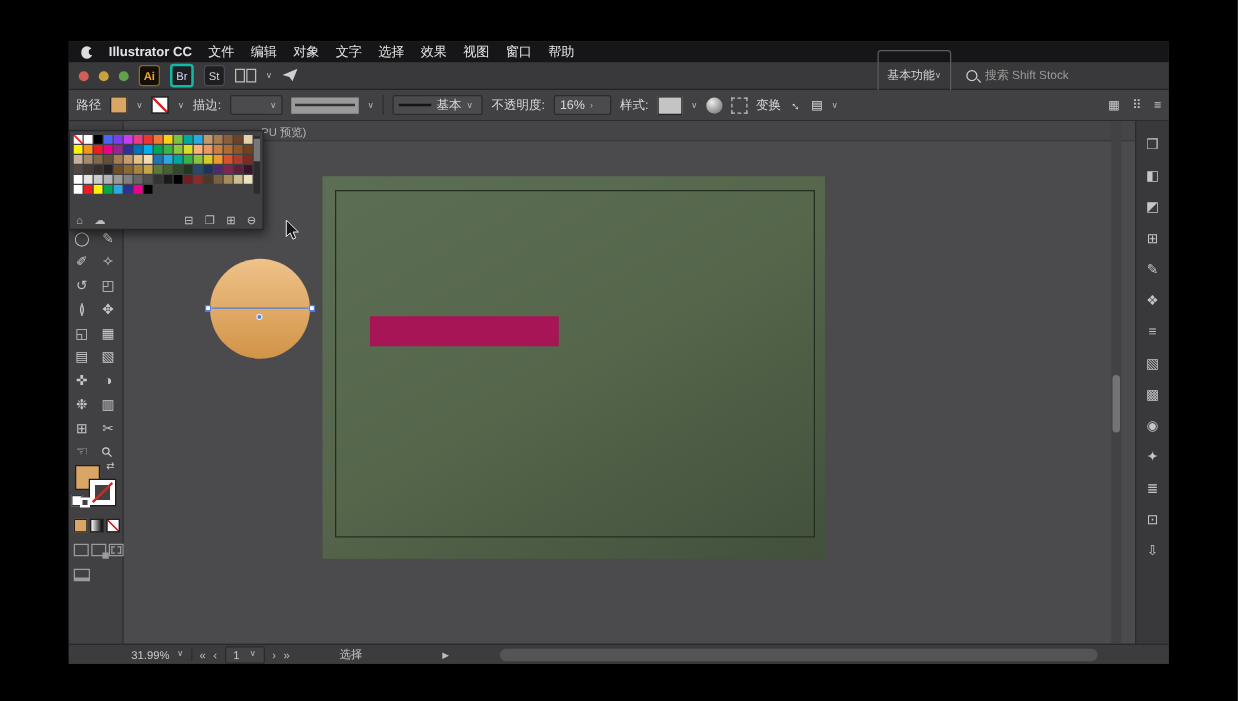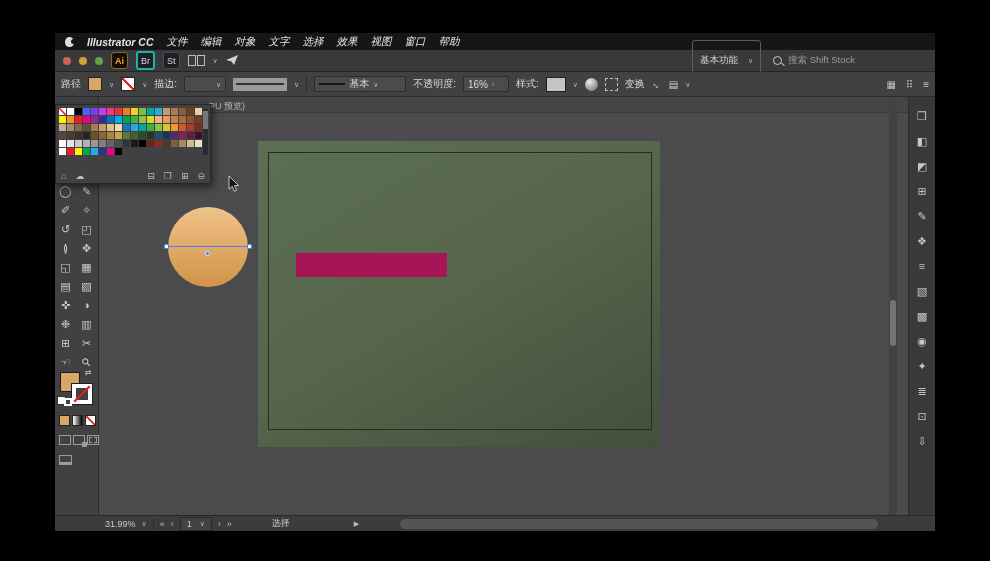--- a/index.html
+++ b/index.html
@@ -2,21 +2,21 @@
 <html style="--fill: #d9a665; --ab-from: #5c6e54; --ab-to: #42503c; --ab-border: #242e20; --rect: #a81557; --c-from: #eec289; --c-to: #d29347; --sel: #4f7fe0; --key-bg: #e6c91c; --key-fg: #4a3f00;"><head>
 <meta charset="utf-8">
 <style>
   html,body{margin:0;padding:0;}
   body{width:990px;height:561px;background:#000;position:relative;overflow:hidden;
        font-family:"Liberation Sans","DejaVu Sans",sans-serif;color:#ddd;}
   .window{position:absolute;left:55px;top:33px;width:880px;height:498px;background:#3f3f41;}
 
   
   .menubar{position:absolute;top:0;left:0;right:0;height:17px;background:#161618;
-           display:flex;align-items:center;gap:13px;padding:0 10px;font-size:10.5px;color:#e4e4e4;box-sizing:border-box;font-style:italic;}
+           display:flex;align-items:center;gap:13px;padding:0 10px;font-size:10.5px;color:#e4e4e4;box-sizing:border-box;}
   .apple{width:9px;height:10px;background:#ddd;border-radius:50% 50% 46% 46%;position:relative;}
   .apple::after{content:'';position:absolute;right:-2px;top:2px;width:5px;height:5px;background:#161618;border-radius:50%;}
   .appname{font-weight:bold;}
   .menus{display:flex;gap:13px;}
   .menu-item{cursor:default;}
   .mb-right{margin-left:auto;display:flex;align-items:center;gap:10px;}
   .timer{display:flex;align-items:center;gap:4px;}
   .i-rec{width:9px;height:9px;border-radius:50%;background:#3d8bf2;position:relative;}
   .i-rec::after{content:'';position:absolute;inset:2.5px;background:#cfe4ff;border-radius:50%;}
   .i-display{width:12px;height:8px;border:1px solid #cfcfcf;border-radius:2px;}
@@ -37,21 +37,21 @@
   .tl{width:8px;height:8px;border-radius:50%;}
   .tl.r{background:#d05f57;}.tl.y{background:#c8a33c;}.tl.g{background:#62a04c;}
   .badge{height:15px;padding:0 3px;border-radius:3px;font-size:9px;display:flex;align-items:center;justify-content:center;}
   .ai{background:#140f06;color:#f5a130;border:1px solid #8a6a25;font-weight:bold;}
   .br{background:#1f1f22;color:#cdd5f5;border:2px solid #14b8a6;}
   .st{background:#1f1f22;color:#d8d8d8;border:1px solid #4a4a55;}
   .arrdocs{display:flex;gap:1px;width:17px;height:11px;}
   .arrdocs i{flex:1;border:1px solid #bdbdbd;}
   .chev{font-size:7px;color:#b5b5b5;line-height:1;}
   .spacer{flex:1;}
-  .ws-pill{border:1px solid #5c5c5e;border-radius:3px;padding:13px 7px;font-size:9.5px;color:#d6d6d6;display:flex;gap:10px;align-items:center;}
+  .ws-pill{border:1px solid #5c5c5e;border-radius:3px;padding:13px 7px;font-size:9.5px;color:#d6d6d6;display:flex;gap:0;align-items:center;}
   .stock-search{width:150px;height:14px;display:flex;align-items:center;gap:6px;color:#9a9a9a;font-size:9.5px;padding:0 4px;}
 
   
   .controlbar{position:absolute;top:39px;left:0;right:0;height:25px;background:#414143;border-bottom:1px solid #2b2b2d;
               display:flex;align-items:center;gap:7px;padding:0 6px;font-size:10px;color:#d9d9d9;box-sizing:border-box;}
   .swb{width:14px;height:14px;border:1px solid #222;box-sizing:border-box;}
   .fillb{background:var(--fill);}
   .noneb{background:linear-gradient(to top right,#fff 43%,#d22 45%,#d22 55%,#fff 57%);}
   .combo{height:16px;background:#4b4b4d;border:1px solid #2b2b2d;border-radius:2px;display:flex;align-items:center;padding:0 4px;gap:4px;box-sizing:border-box;}
   .wprofile{width:54px;height:13px;background:#9a9a9a;position:relative;}
@@ -188,21 +188,21 @@
     <span class="swb noneb" data-name="stroke-color-swatch"></span>
     <span class="chev" data-name="chevron-down-icon">∨</span>
     <span data-name="stroke-label">描边:</span>
     <span class="combo" style="width:42px;" data-name="stroke-weight-combo">
       <span class="spacer"></span>
         <span class="chev" data-name="chevron-down-icon">∨</span>
     </span>
     <span class="wprofile" data-name="width-profile-combo"></span>
     <span class="chev" data-name="chevron-down-icon">∨</span>
     <span class="vline" data-name="divider"></span>
-    <span class="combo" style="width:92px;" data-name="brush-definition-combo">
+    <span class="combo" style="width:72px;" data-name="brush-definition-combo">
       <span class="brushline" data-name="brush-stroke-preview"></span>
       <span data-name="brush-name">基本</span>
       <span class="chev" data-name="chevron-down-icon">∨</span>
     </span>
     <span data-name="opacity-label">不透明度:</span>
     <span class="combo" style="width:46px;" data-name="opacity-combo">
       <span data-name="opacity-value">16%</span>
       <span class="chev" data-name="chevron-right-icon">›</span>
     </span>
     <span data-name="style-label">样式:</span>

